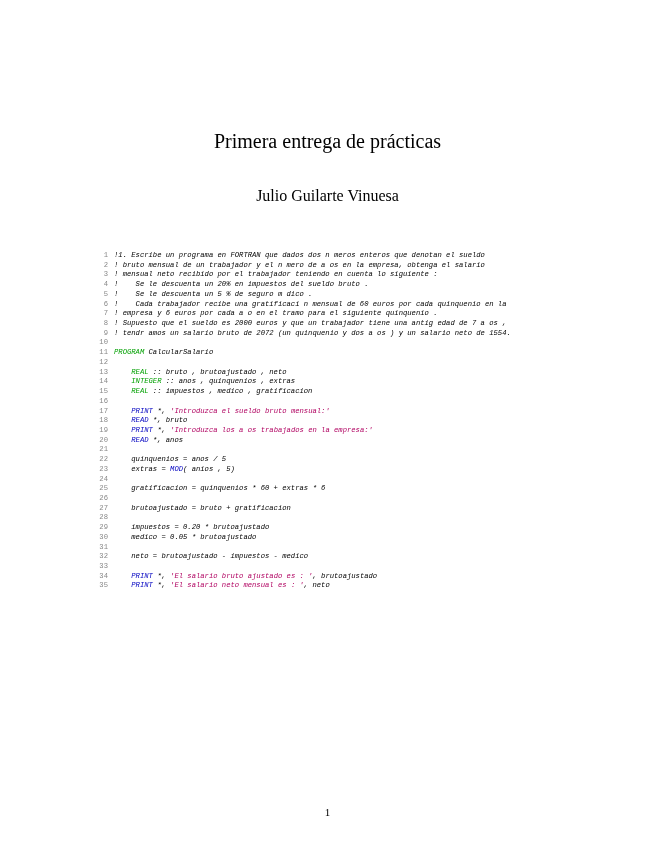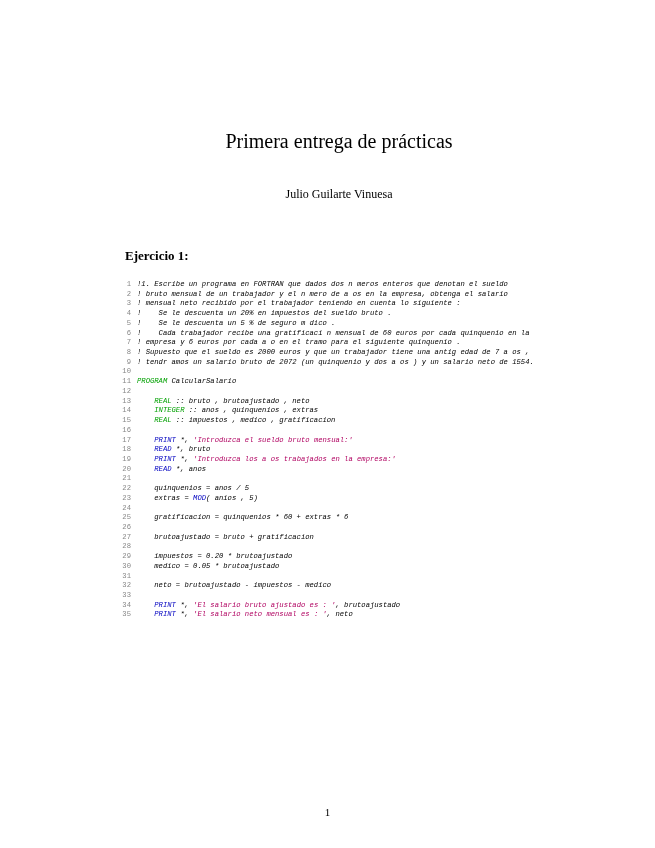--- a/index.html
+++ b/index.html
@@ -6,35 +6,35 @@
     margin: 0;
     padding: 0;
     background: #fff;
     font-family: "Times New Roman", Times, serif;
     color: #000;
     width: 655px;
     height: 848px;
     overflow: hidden;
   }
   .page {
-    padding: 130px 90px 30px 113px;
+    padding: 130px 90px 30px 90px;
     box-sizing: border-box;
     height: 100%;
     position: relative;
     border-radius: 23px;
   }
   .title {
     text-align: center;
     font-size: 20px;
     font-weight: normal;
     margin-bottom: 34px;
   }
   .author {
     text-align: center;
-    font-size: 12px;
+    font-size: 16px;
     margin-bottom: 46px;
   }
   .section {
     font-size: 13px;
     font-weight: bold;
     margin-bottom: 16px;
     padding-left: 12px;
   }
   .code {
     font-family: "Courier New", Courier, monospace;
@@ -69,16 +69,15 @@
     text-align: center;
     font-size: 11px;
   }
 </style>
 </head>
 <body>
 
 <div class="page">
   <div class="title">Primera entrega de prácticas</div>
   <div class="author">Julio Guilarte Vinuesa</div>
-  <div class="section">Ejercicio 1:</div>
   <div class="code" id="code-block"><div class="code-line"><span class="ln">1</span><span class="lc"><span>!1. Escribe un programa en FORTRAN que dados dos n meros enteros que denotan el sueldo</span></span></div><div class="code-line"><span class="ln">2</span><span class="lc"><span>! bruto mensual de un trabajador y el n mero de a os en la empresa, obtenga el salario</span></span></div><div class="code-line"><span class="ln">3</span><span class="lc"><span>! mensual neto recibido por el trabajador teniendo en cuenta lo siguiente :</span></span></div><div class="code-line"><span class="ln">4</span><span class="lc"><span>!    Se le descuenta un 20% en impuestos del sueldo bruto .</span></span></div><div class="code-line"><span class="ln">5</span><span class="lc"><span>!    Se le descuenta un 5 % de seguro m dico .</span></span></div><div class="code-line"><span class="ln">6</span><span class="lc"><span>!    Cada trabajador recibe una gratificaci n mensual de 60 euros por cada quinquenio en la</span></span></div><div class="code-line"><span class="ln">7</span><span class="lc"><span>! empresa y 6 euros por cada a o en el tramo para el siguiente quinquenio .</span></span></div><div class="code-line"><span class="ln">8</span><span class="lc"><span>! Supuesto que el sueldo es 2000 euros y que un trabajador tiene una antig edad de 7 a os ,</span></span></div><div class="code-line"><span class="ln">9</span><span class="lc"><span>! tendr amos un salario bruto de 2072 (un quinquenio y dos a os ) y un salario neto de 1554.</span></span></div><div class="code-line"><span class="ln">10</span><span class="lc"><span></span></span></div><div class="code-line"><span class="ln">11</span><span class="lc"><span class="kw">PROGRAM</span><span> CalcularSalario</span></span></div><div class="code-line"><span class="ln">12</span><span class="lc"><span></span></span></div><div class="code-line"><span class="ln">13</span><span class="lc"><span>    </span><span class="kw">REAL</span><span> :: bruto , brutoajustado , neto</span></span></div><div class="code-line"><span class="ln">14</span><span class="lc"><span>    </span><span class="kw">INTEGER</span><span> :: anos , quinquenios , extras</span></span></div><div class="code-line"><span class="ln">15</span><span class="lc"><span>    </span><span class="kw">REAL</span><span> :: impuestos , medico , gratificacion</span></span></div><div class="code-line"><span class="ln">16</span><span class="lc"><span></span></span></div><div class="code-line"><span class="ln">17</span><span class="lc"><span>    </span><span class="fn">PRINT</span><span> *, </span><span class="str">'Introduzca el sueldo bruto mensual:'</span></span></div><div class="code-line"><span class="ln">18</span><span class="lc"><span>    </span><span class="fn">READ</span><span> *, bruto</span></span></div><div class="code-line"><span class="ln">19</span><span class="lc"><span>    </span><span class="fn">PRINT</span><span> *, </span><span class="str">'Introduzca los a os trabajados en la empresa:'</span></span></div><div class="code-line"><span class="ln">20</span><span class="lc"><span>    </span><span class="fn">READ</span><span> *, anos</span></span></div><div class="code-line"><span class="ln">21</span><span class="lc"><span></span></span></div><div class="code-line"><span class="ln">22</span><span class="lc"><span>    quinquenios = anos / 5</span></span></div><div class="code-line"><span class="ln">23</span><span class="lc"><span>    extras = </span><span class="fn">MOD</span><span>( anios , 5)</span></span></div><div class="code-line"><span class="ln">24</span><span class="lc"><span></span></span></div><div class="code-line"><span class="ln">25</span><span class="lc"><span>    gratificacion = quinquenios * 60 + extras * 6</span></span></div><div class="code-line"><span class="ln">26</span><span class="lc"><span></span></span></div><div class="code-line"><span class="ln">27</span><span class="lc"><span>    brutoajustado = bruto + gratificacion</span></span></div><div class="code-line"><span class="ln">28</span><span class="lc"><span></span></span></div><div class="code-line"><span class="ln">29</span><span class="lc"><span>    impuestos = 0.20 * brutoajustado</span></span></div><div class="code-line"><span class="ln">30</span><span class="lc"><span>    medico = 0.05 * brutoajustado</span></span></div><div class="code-line"><span class="ln">31</span><span class="lc"><span></span></span></div><div class="code-line"><span class="ln">32</span><span class="lc"><span>    neto = brutoajustado - impuestos - medico</span></span></div><div class="code-line"><span class="ln">33</span><span class="lc"><span></span></span></div><div class="code-line"><span class="ln">34</span><span class="lc"><span>    </span><span class="fn">PRINT</span><span> *, </span><span class="str">'El salario bruto ajustado es : '</span><span>, brutoajustado</span></span></div><div class="code-line"><span class="ln">35</span><span class="lc"><span>    </span><span class="fn">PRINT</span><span> *, </span><span class="str">'El salario neto mensual es : '</span><span>, neto</span></span></div></div>
   <div class="pagenum">1</div>
 </div>
 
 </body></html>

